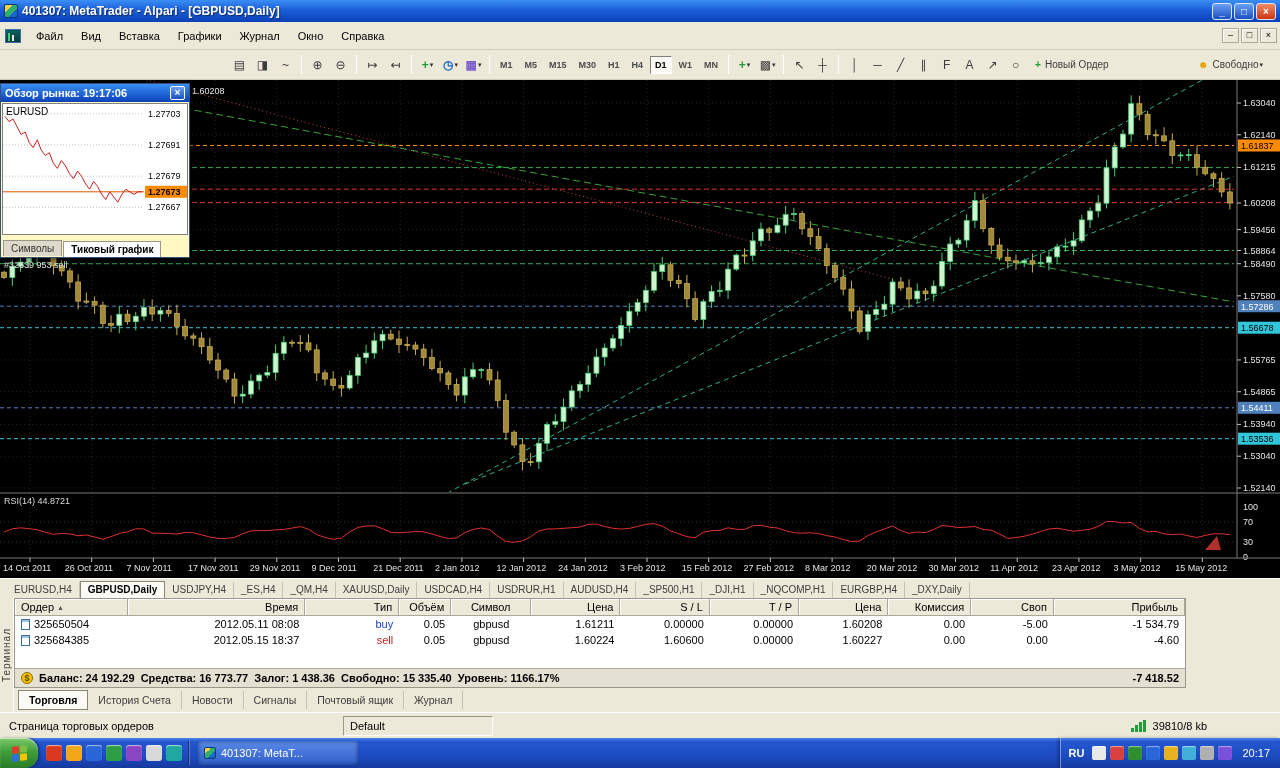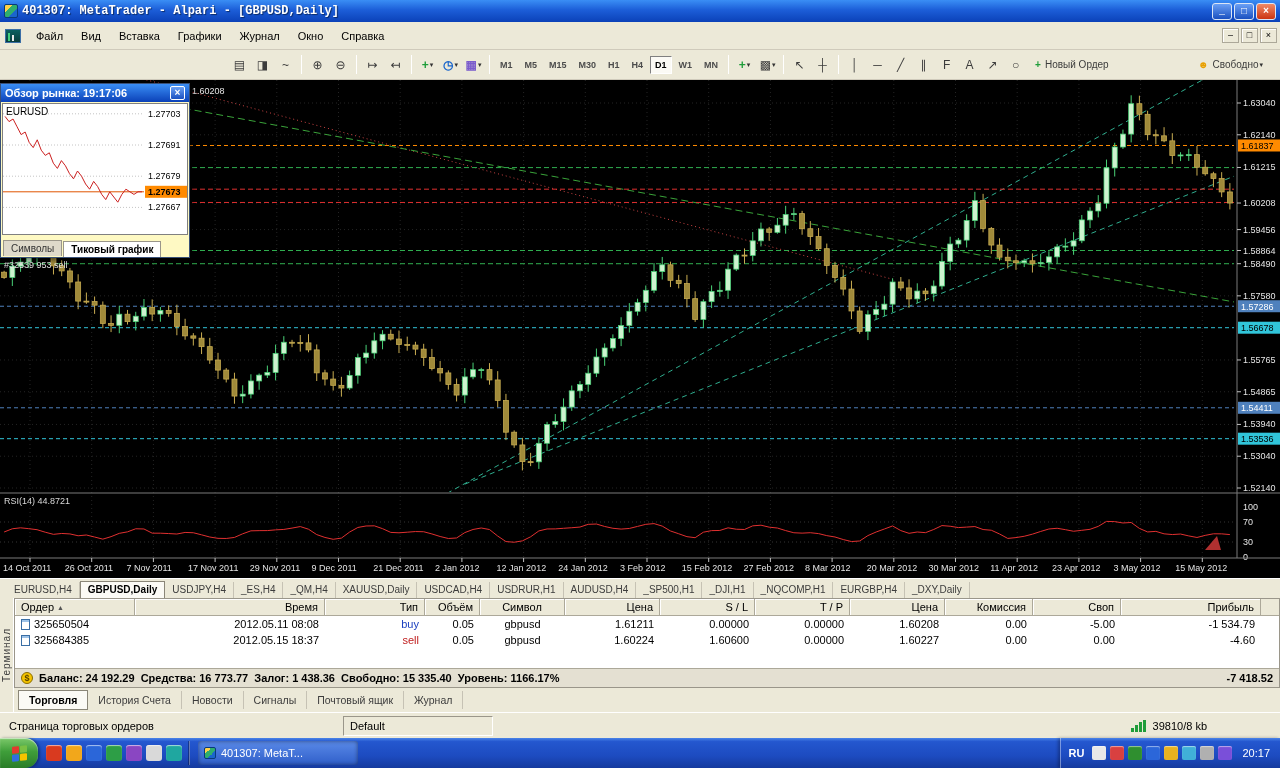--- a/index.html
+++ b/index.html
@@ -3,21 +3,21 @@
 <meta charset="utf-8">
 <style>
   html,body{margin:0;padding:0;background:#444;}
   *{box-sizing:border-box;}
   .screen{position:relative;width:1280px;height:768px;overflow:hidden;background:#ece9d8;
     font-family:"Liberation Sans",sans-serif;font-size:11px;color:#000;}
 
   
   .titlebar{position:absolute;left:0;top:0;width:1280px;height:22px;
     background:linear-gradient(180deg,#3a8ef5 0%,#1c5ed8 45%,#0b41b8 100%);
-    display:flex;align-items:center;padding:0 4px;color:#fff;font-family:Liberation Mono, monospace;}
+    display:flex;align-items:center;padding:0 4px;color:#fff;}
   .app-icon{width:14px;height:14px;margin-right:4px;border-radius:2px;
     background:linear-gradient(135deg,#ffd24a 0 30%,#2fae6e 30% 65%,#1a66cc 65%);border:1px solid #083a7a;}
   .title-text{font-weight:bold;font-size:12px;flex:1;white-space:nowrap;
     text-shadow:1px 1px 1px rgba(0,0,0,.5);}
   .win-btn{width:20px;height:17px;margin-left:2px;border-radius:3px;border:1px solid #dce6f5;
     display:flex;align-items:center;justify-content:center;font-size:10px;font-weight:bold;color:#fff;
     background:linear-gradient(#6aa0f5,#1a50c0);}
   .win-btn.close{background:linear-gradient(#f08a66,#cc3512);}
 
   
@@ -67,21 +67,21 @@
   .chart-tabs{position:absolute;left:0;top:578px;width:1280px;height:20px;background:#ece9d8;
     border-top:1px solid #fff;display:flex;align-items:flex-end;padding-left:7px;}
   .ctab{font-size:10px;color:#3c3c3c;padding:2px 7px 3px;border-right:1px solid #c6c2b4;white-space:nowrap;}
   .ctab.active{background:#fbfaf5;border:1px solid #8a8678;border-bottom:none;font-weight:bold;color:#000;}
 
   
   .terminal{position:absolute;left:0;top:598px;width:1280px;height:114px;background:#ece9d8;}
   .term-side{position:absolute;left:0;top:0;bottom:0;width:14px;border-right:1px solid #fff;
     display:flex;align-items:center;justify-content:center;}
   .term-side span{writing-mode:vertical-rl;transform:rotate(180deg);font-size:10px;color:#3c3c3c;letter-spacing:1px;}
-  .term-table{position:absolute;left:14px;top:0;width:1266px;height:90px;background:#fff;border:1px solid #9a968a;}
+  .term-table{position:absolute;left:14px;top:0;width:1172px;height:90px;background:#fff;border:1px solid #9a968a;}
   .thead{display:flex;height:17px;background:#ece9d8;border-bottom:1px solid #aca899;}
   .tcell{font-size:11px;padding:1px 6px;white-space:nowrap;overflow:hidden;display:flex;align-items:center;}
   .tcell.th{border-right:1px solid #aca899;box-shadow:inset 1px 1px 0 #fff;}
   .tcell.r{justify-content:flex-end;}
   .tcell.c{justify-content:center;}
   .trow{display:flex;height:16px;}
   .doc-icon{display:inline-block;width:9px;height:11px;margin-right:4px;background:#fff;border:1px solid #3a6ea5;
     box-shadow:inset 0 2px 0 #9ec3e8;}
   .sort{font-size:7px;color:#555;margin-left:3px;}
   .balance-row{position:absolute;left:0;right:0;bottom:0;height:19px;background:#e4e0d2;border-top:1px solid #aca899;

